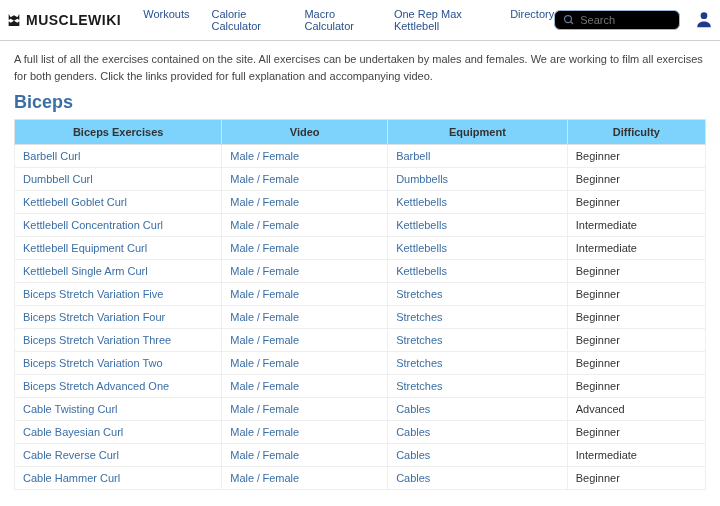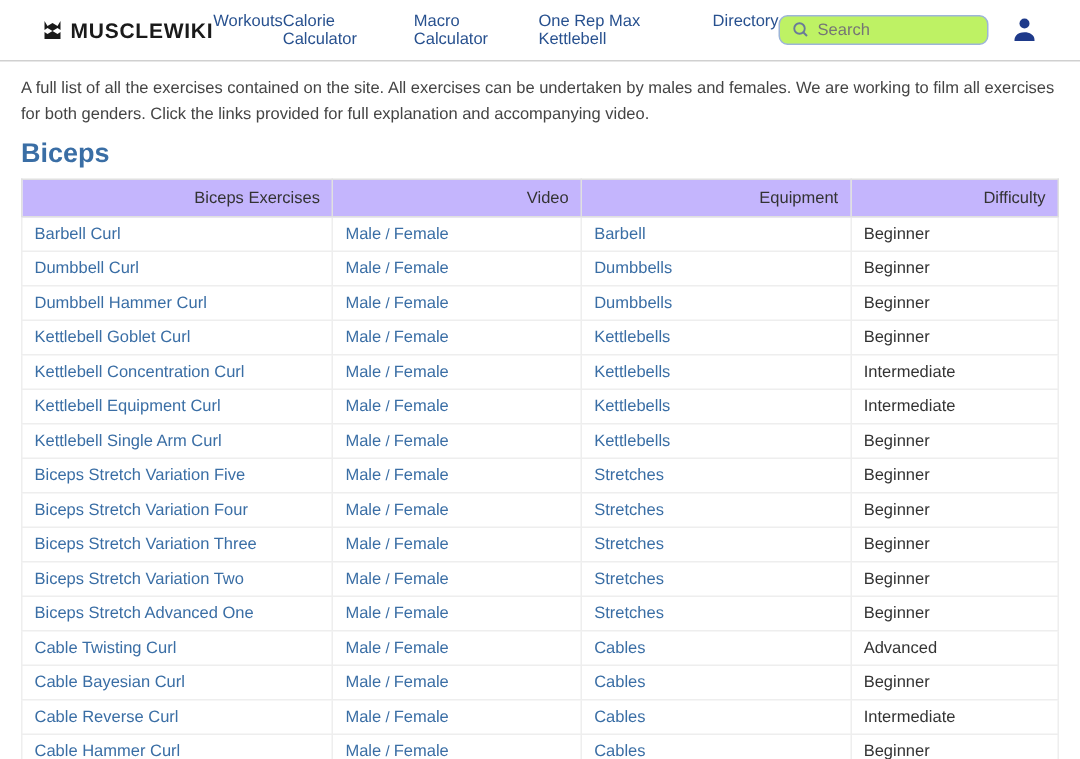--- a/index.html
+++ b/index.html
@@ -1,30 +1,30 @@
 <!DOCTYPE html>
 <html><head>
 <meta charset="utf-8">
 <style>
 *{margin:0;padding:0;box-sizing:border-box}
 body{font-family:-apple-system,BlinkMacSystemFont,"Segoe UI",Arial,sans-serif;font-size:12px;background:#fff;color:#333;width:720px}
-.header{display:flex;align-items:center;padding:8px 27px;border-bottom:1px solid #d0d0d0}
+.header{display:flex;align-items:center;padding:8px 6px;border-bottom:1px solid #d0d0d0}
 .logo{display:flex;align-items:center;font-weight:700;font-size:14px;color:#1a1a1a;letter-spacing:.5px}
 .logo svg{margin-right:4px}
-.nav{display:flex;gap:0;}
+.nav{display:flex;gap:22px;margin-left:22px}
 .nav a{color:#28518f;font-size:11px;font-weight:500;text-decoration:none;cursor:pointer}
-.search{margin-left:auto;display:flex;align-items:center;border:1.5px solid #9db5d8;border-radius:6px;padding:3px 8px;background:#bef264;width:140px}
+.search{margin-left:auto;display:flex;align-items:center;border:1.5px solid #9db5d8;border-radius:6px;padding:3px 8px;background:#000000;width:140px}
 .search input{border:none;background:transparent;outline:none;font-size:11px;color:#6a7a99;width:100%}
 .search svg{margin-right:5px;flex-shrink:0}
 .user-icon{margin-left:14px;cursor:pointer}
 .intro{padding:10px 14px 4px;font-size:11px;color:#444;line-height:1.5}
 .section-title{padding:4px 14px 6px;font-size:18px;color:#3a6ea5;font-weight:700}
 .table-container{padding:0 14px}
 table{width:100%;border-collapse:collapse;border:1px solid #e0e0e0}
-th{text-align:right;background:#c4b5fd;padding:6px 8px;font-size:11px;font-weight:400;border:1px solid #e0e0e0}
+th{text-align:center;background:#7dd3fc;padding:6px 8px;font-size:11px;font-weight:700;border:1px solid #e0e0e0}
 td{padding:5px 8px;font-size:11px;border:1px solid #eee;background:#fff}
 td.link{color:#3a6ea5;cursor:pointer}
 .vlinks span{color:#3a6ea5;cursor:pointer}
 .slash{color:#888;font-size:10px}
 th:nth-child(1),td:nth-child(1){width:30%}
 th:nth-child(2),td:nth-child(2){width:24%}
 th:nth-child(3),td:nth-child(3){width:26%}
 th:nth-child(4),td:nth-child(4){width:20%}
 </style>
 </head>
@@ -74,26 +74,20 @@
       </thead>
 <tbody id="tbody">
         <tr>
           <td class="link">Barbell Curl</td>
           <td class="vlinks"><span>Male</span><span class="slash"> / </span><span>Female</span></td>
           <td class="link">Barbell</td>
           <td>Beginner</td>
         </tr>
         <tr>
           <td class="link">Dumbbell Curl</td>
-          <td class="vlinks"><span>Male</span><span class="slash"> / </span><span>Female</span></td>
-          <td class="link">Dumbbells</td>
-          <td>Beginner</td>
-        </tr>
-        <tr>
-          <td class="link">Dumbbell Hammer Curl</td>
           <td class="vlinks"><span>Male</span><span class="slash"> / </span><span>Female</span></td>
           <td class="link">Dumbbells</td>
           <td>Beginner</td>
         </tr>
         <tr>
           <td class="link">Kettlebell Goblet Curl</td>
           <td class="vlinks"><span>Male</span><span class="slash"> / </span><span>Female</span></td>
           <td class="link">Kettlebells</td>
           <td>Beginner</td>
         </tr>

